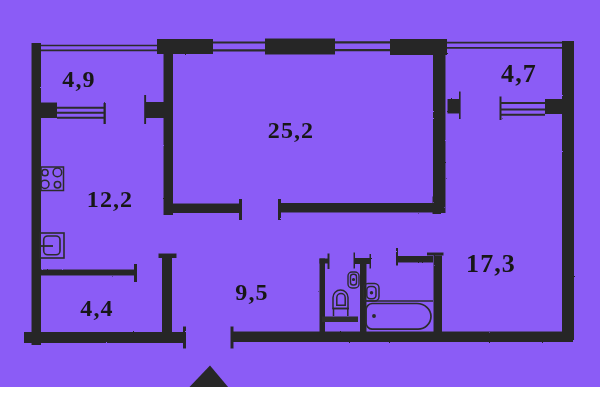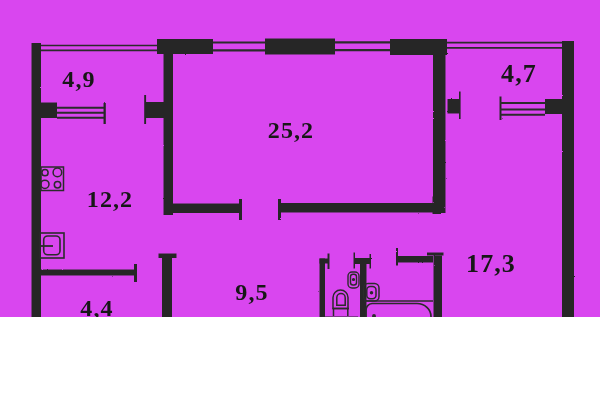--- a/index.html
+++ b/index.html
@@ -1,16 +1,16 @@
 <!DOCTYPE html>
 <html><head>
 <meta charset="utf-8">
 <style>
   html,body{margin:0;padding:0;background:#ffffff;}
-  .wrap{width:600px;height:317px;position:relative;background:#d946ef;}
+  .wrap{width:600px;height:387px;position:relative;background:#8b5cf6;}
   svg{display:block;}
   text{font-family:"Liberation Serif", serif;font-weight:bold;fill:#171717;}
 </style>
 </head>
 <body>
 <div class="wrap">
 <svg width="600" height="417" viewBox="0 0 600 417">
 <defs>
 <filter id="rough" x="-2%" y="-2%" width="104%" height="104%">
 <feTurbulence type="fractalNoise" baseFrequency="0.55" numOctaves="2" seed="7" result="n"></feTurbulence>

